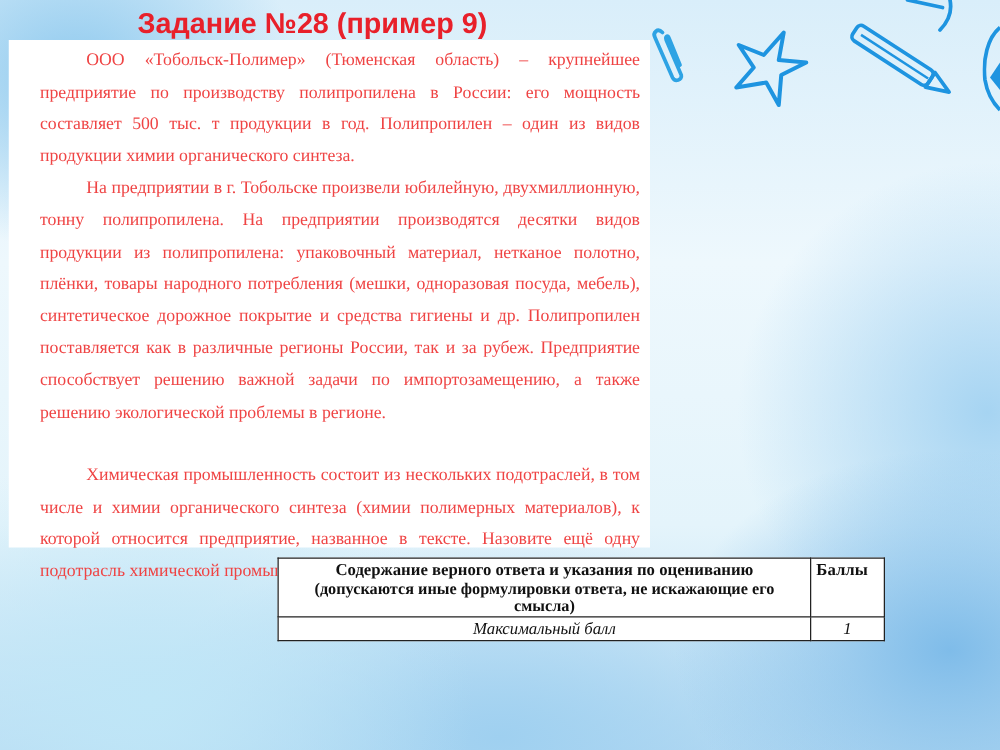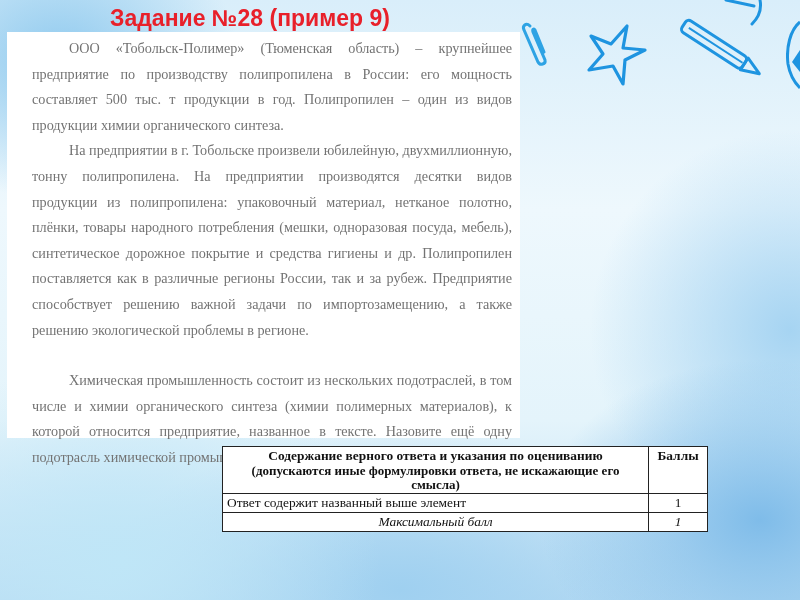--- a/index.html
+++ b/index.html
@@ -36,21 +36,21 @@
     }
     .doc-panel {
       position: absolute;
       left: 7px;
       top: 32px;
       width: 513px;
       height: 406px;
       background: #ffffff;
       box-sizing: border-box;
       padding: 4px 8px 0 25px;
-      color: #737373;
+      color: #ef4444;
       font-size: 14.2px;
       line-height: 25.6px;
     }
     .doc-panel p {
       margin: 0;
       text-align: justify;
       text-indent: 37px;
     }
     .doc-panel p.gap {
       margin-top: 25px;
@@ -81,21 +81,21 @@
       display: block;
       font-size: 13.4px;
     }
     .score-table th .hdr-sub {
       display: block;
       font-weight: bold;
       font-size: 13px;
       line-height: 14px;
     }
     .score-table th.col-points {
-      text-align: center;
+      text-align: left;
       padding-left: 4px;
     }
     .score-table td.justify {
       text-align: justify;
       text-align-last: left;
     }
     .score-table td.max {
       text-align: center;
       font-style: italic;
     }
@@ -142,21 +142,17 @@
 <table class="score-table">
   <tbody>
       <tr>
     <th class="col-content">
       <span class="hdr-main">Содержание верного ответа и указания по оцениванию</span>
       <span class="hdr-sub">(допускаются иные формулировки ответа, не искажающие его смысла)</span>
     </th>
     <th class="col-points">Баллы</th>
   </tr>
   <tr>
-    <td>Ответ содержит названный выше элемент</td>
-    <td class="col-points">1</td>
-  </tr>
-  <tr>
     <td class="max">Максимальный балл</td>
     <td class="max-val">1</td>
   </tr>
 </tbody>
   </table>
 
 </body></html>

